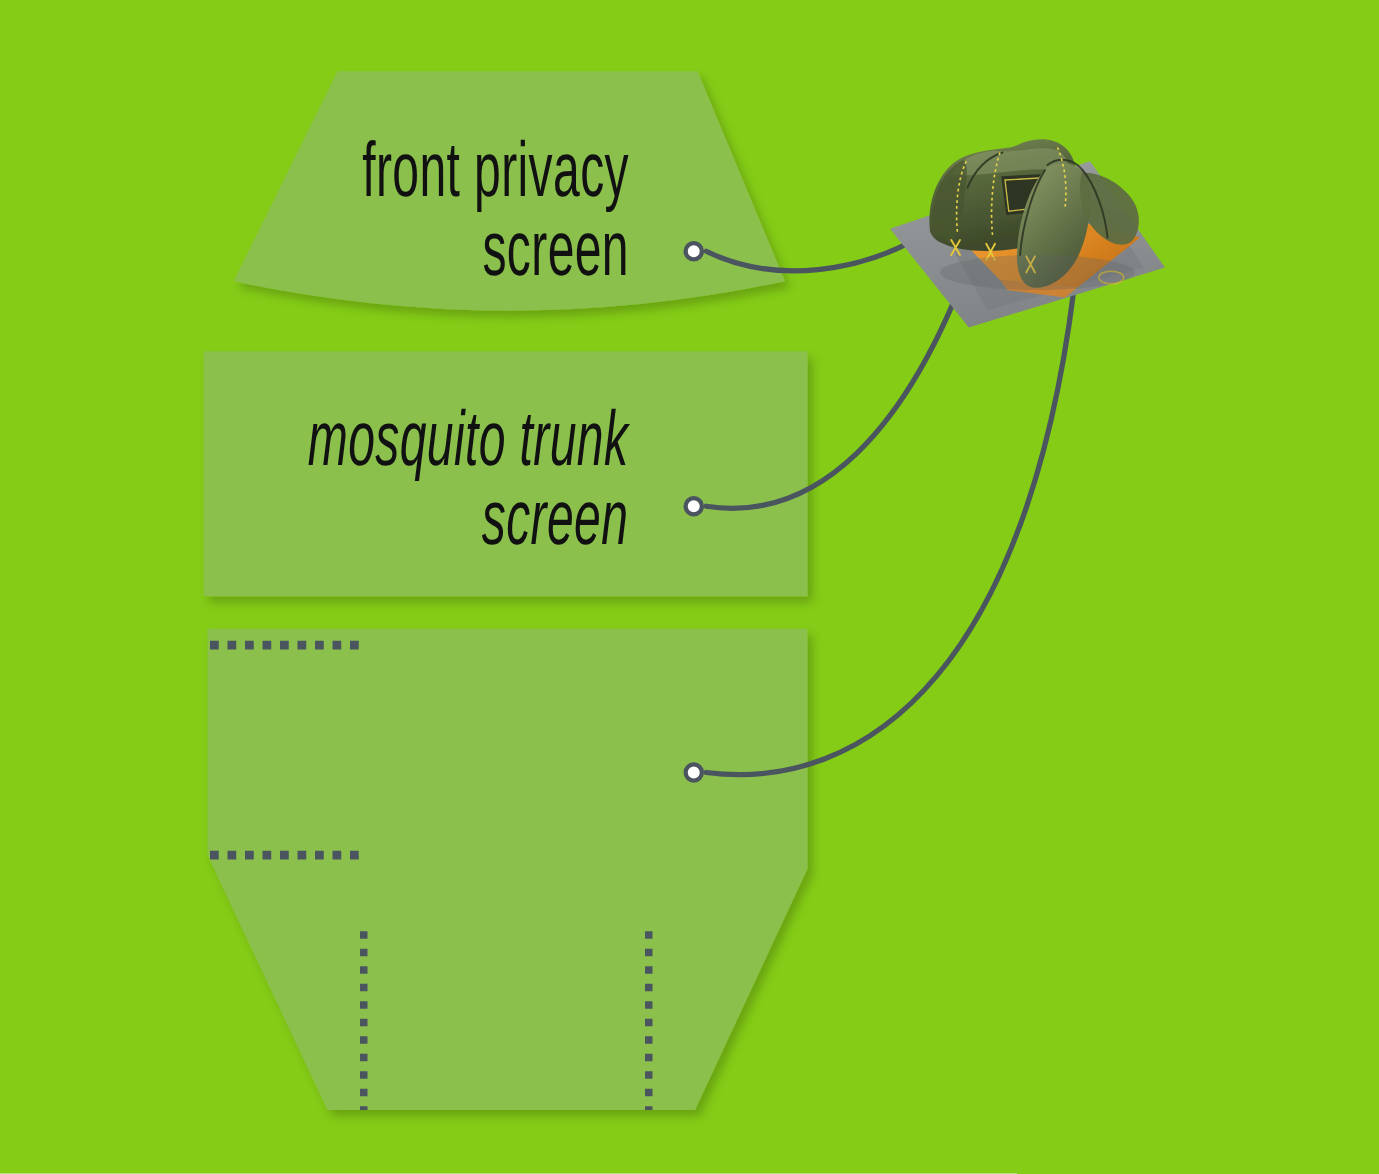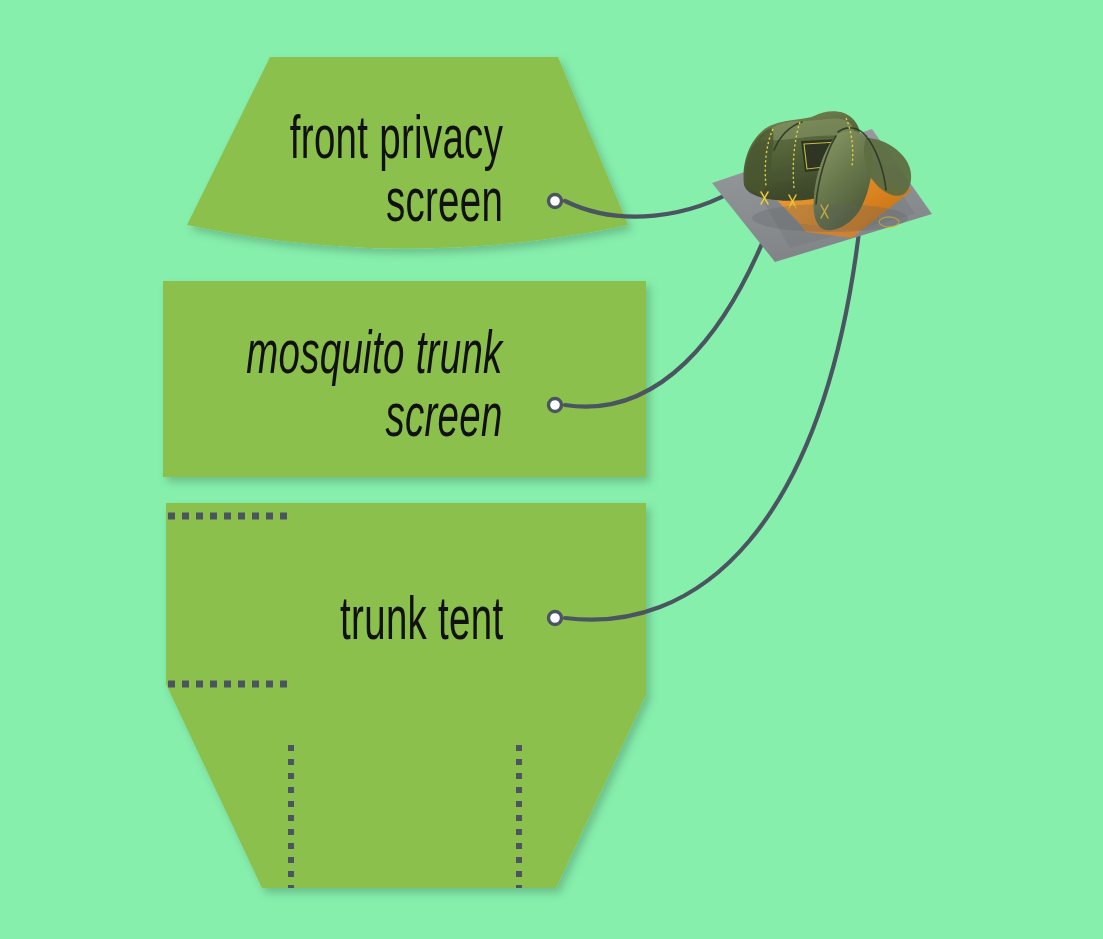--- a/index.html
+++ b/index.html
@@ -7,21 +7,21 @@
     padding: 0;
     background: #ffffff;
   }
   body {
     font-family: "Liberation Sans", sans-serif;
   }
   #stage {
     position: relative;
     width: 1103px;
     height: 939px;
-    background: #86efac;
+    background: #84cc16;
     overflow: hidden;
   }
   #vec {
     position: absolute;
     left: 0;
     top: 0;
     width: 1103px;
     height: 939px;
   }
   .panel-label {
@@ -176,17 +176,14 @@
   <div class="panel-label" id="label-front">
     <span class="ln">front privacy</span>
     <span class="ln">screen</span>
   </div>
 
   <div class="panel-label" id="label-mosquito">
     <span class="ln">mosquito trunk</span>
     <span class="ln">screen</span>
   </div>
 
-  <div class="panel-label" id="label-trunk">
-    <span class="ln">trunk tent</span>
-  </div>
 
 </div>
 
 </body></html>

